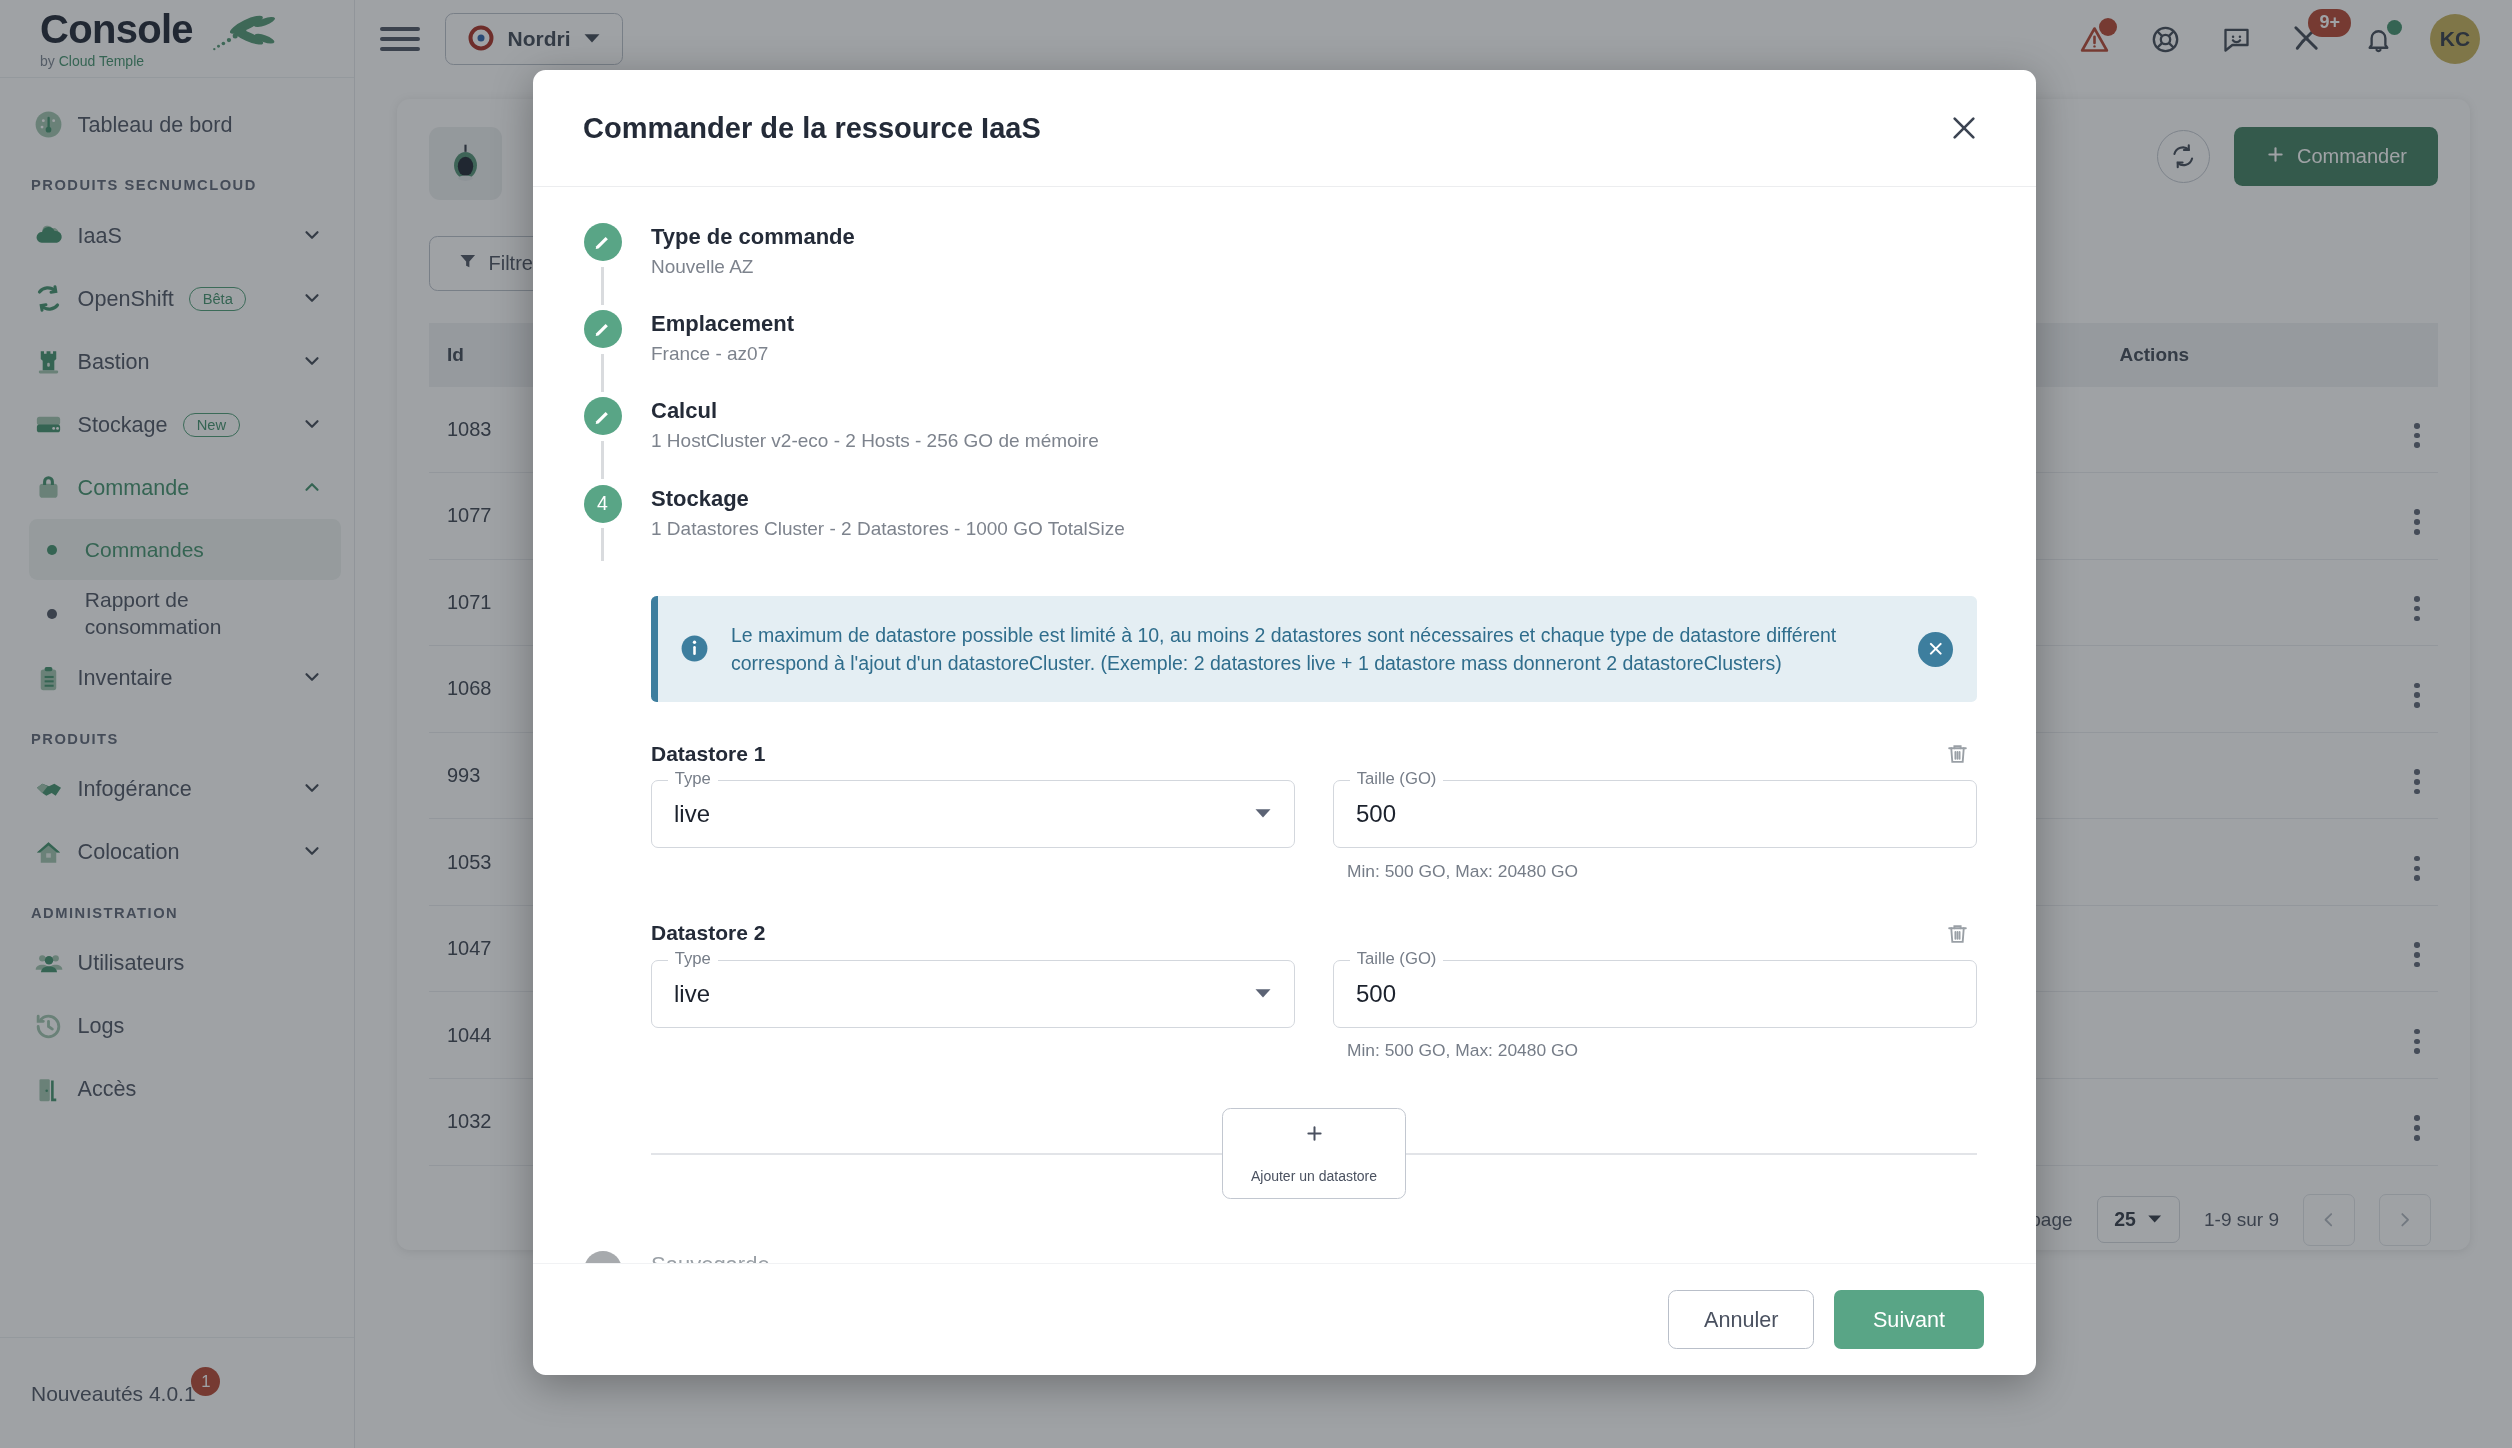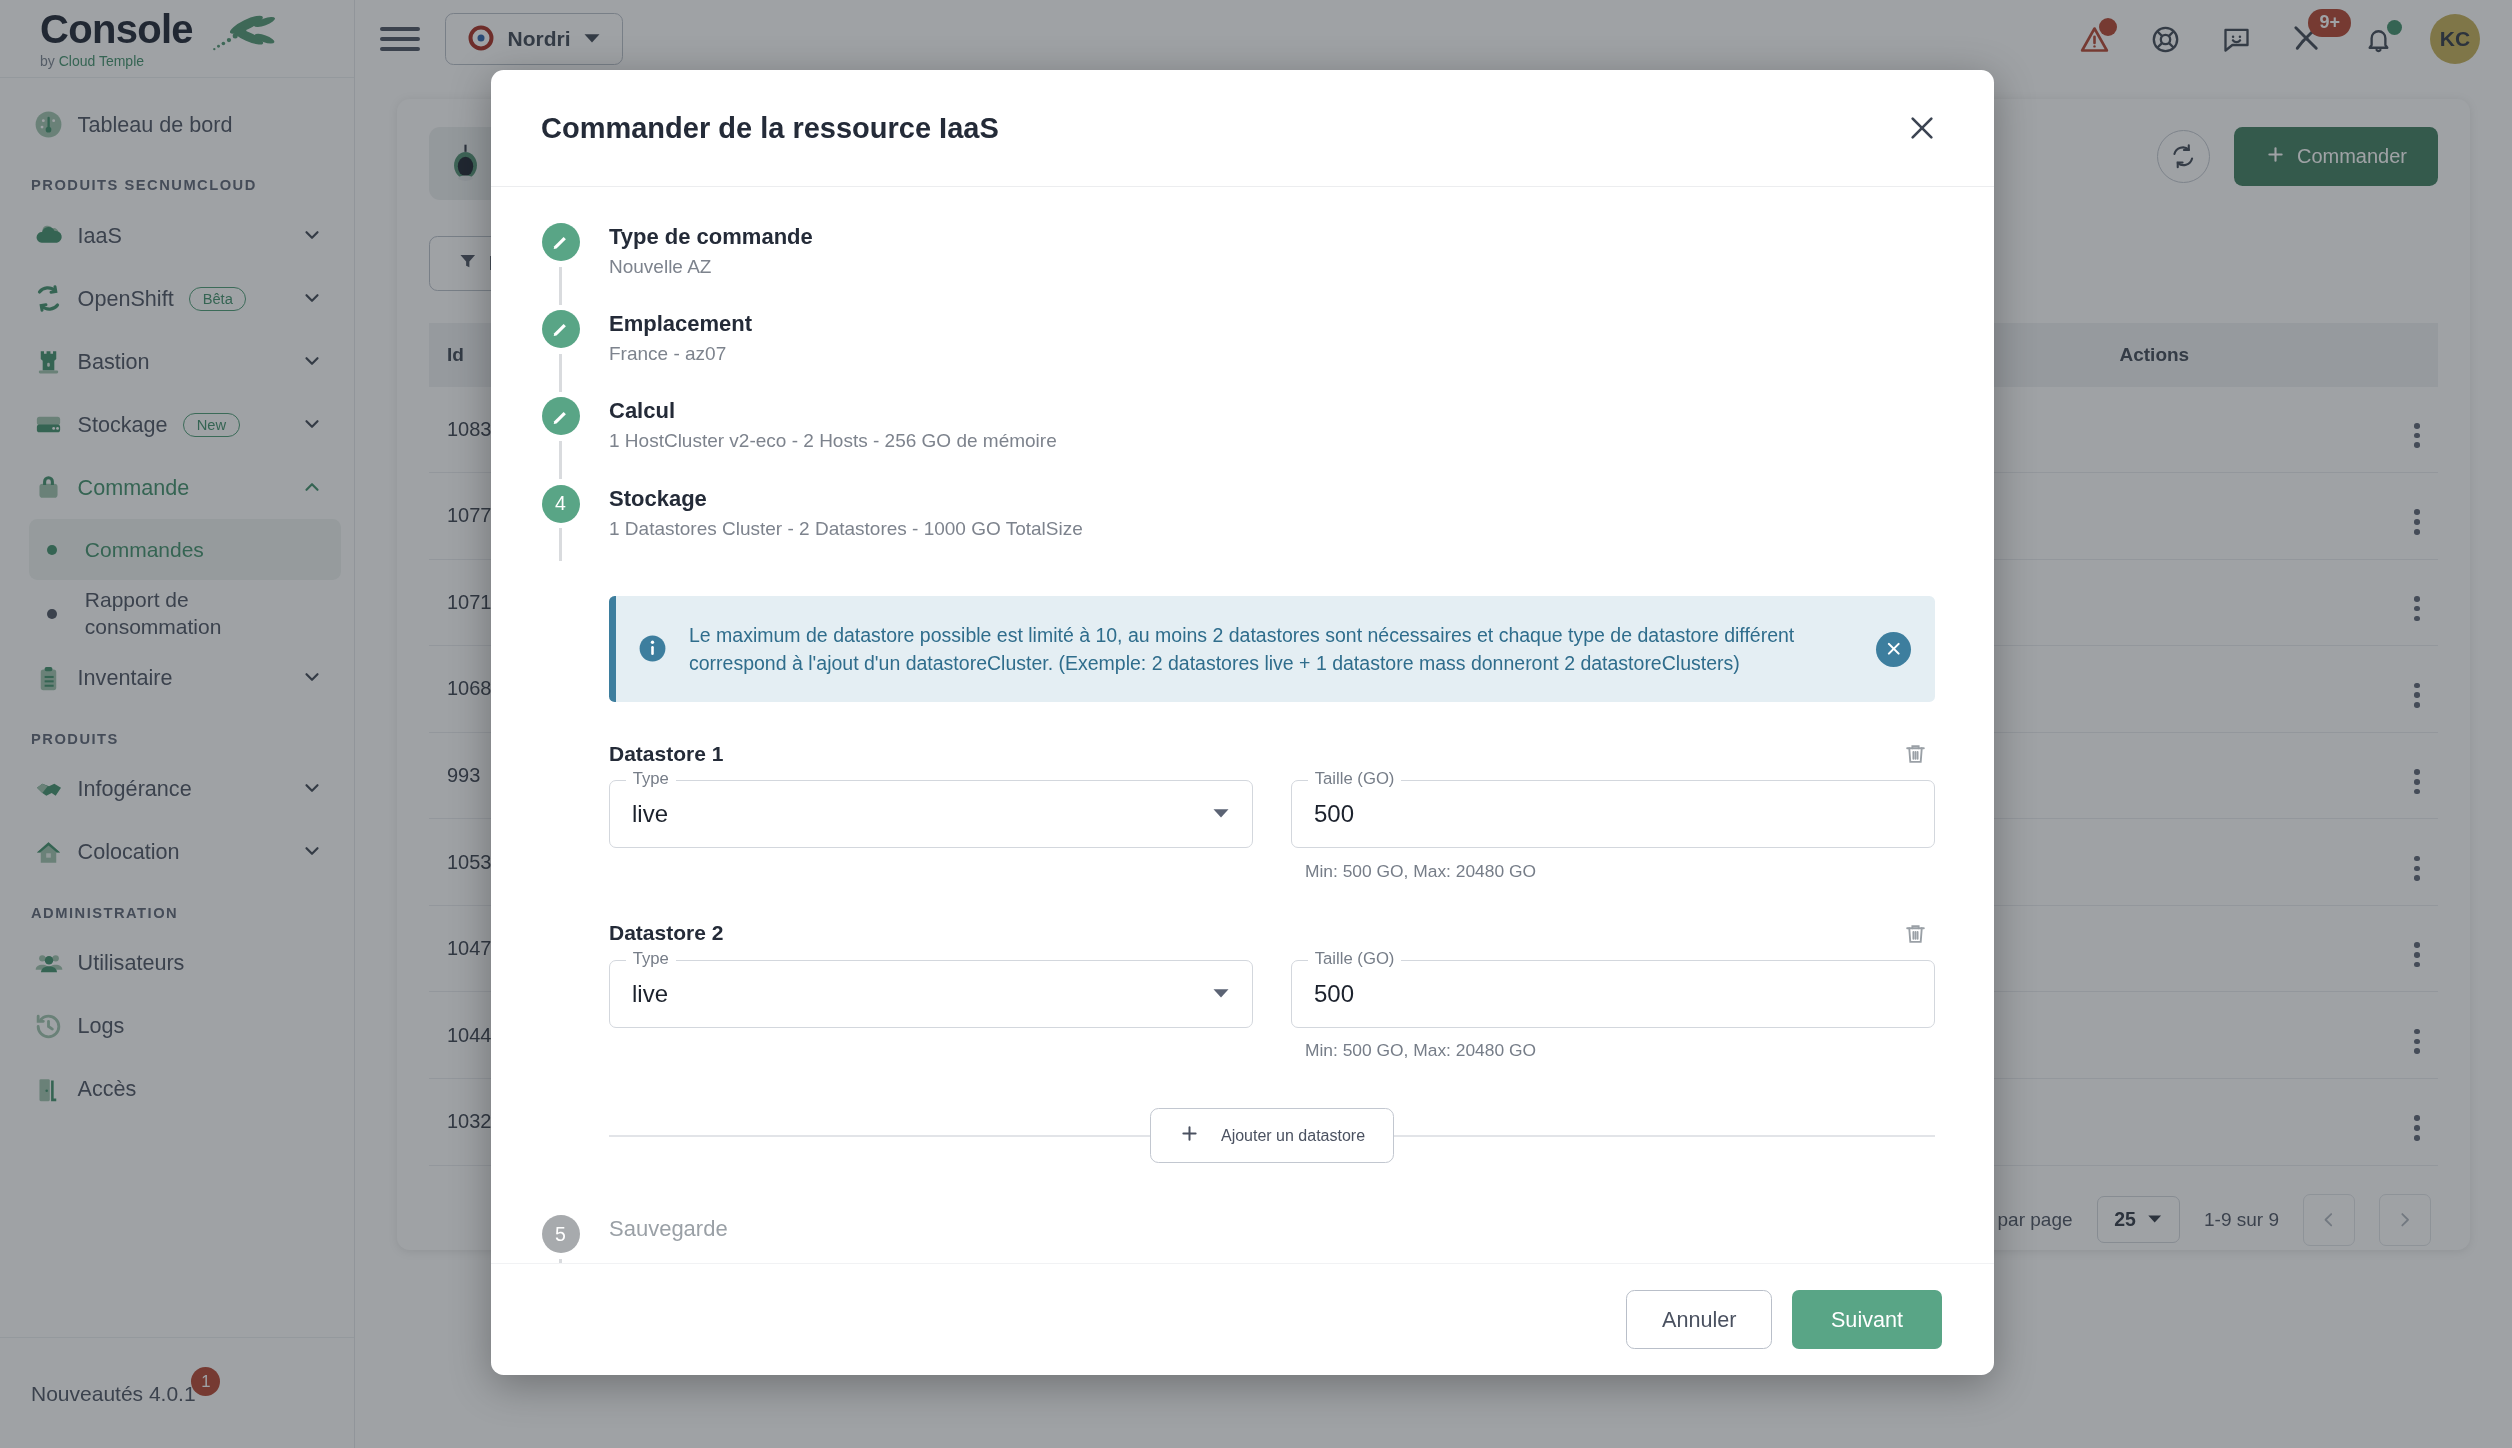--- a/index.html
+++ b/index.html
@@ -124,21 +124,21 @@
   .pager { display: flex; align-items: center; justify-content: flex-end; gap: 24px; margin-top: 28px; padding-right: 7px; }
   .pager .lbl { font-size: 19px; color: #4a5160; }
   .pager .sel { border: 1.4px solid #d3d7dd; border-radius: 7px; padding: 11px 16.7px; display: flex; align-items: center; gap: 11px; font-size: 19.5px; font-weight: 700; color: #2e3542; cursor: pointer; }
   .pager .arrow { border: 1.4px solid #e0e3e8; border-radius: 7px; width: 52px; height: 52px; display: flex; align-items: center; justify-content: center; cursor: pointer; }
 
   
   #scrim { position: absolute; inset: 0; background: rgba(43,48,56,.45); }
 
   
   .modal {
-    position: absolute; left: 491px; top: 70px; width: 1503px; height: 1305px;
+    position: absolute; left: 533px; top: 70px; width: 1503px; height: 1305px;
     background: #fff; border-radius: 12.6px; box-shadow: 0 9.8px 42px rgba(0,0,0,.3);
     display: flex; flex-direction: column; overflow: hidden;
   }
   .modal-head {
     height: 117px; flex: 0 0 117px; display: flex; align-items: center;
     padding: 0 50px; border-bottom: 0.7px solid #ecedef;
   }
   .modal-title { font-size: 29px; font-weight: 700; color: #242b38; }
   .modal-close { margin-left: auto; width: 45px; height: 45px; display: flex; align-items: center; justify-content: center; cursor: pointer; }
 
@@ -186,22 +186,22 @@
     font-size: 16.7px; color: #767d88;
   }
   .field-value { font-size: 24px; color: #1c222d; }
   .field-caret { margin-left: auto; }
   .field-hint { font-size: 17.4px; color: #767d88; margin-top: 12.6px; padding-left: 14px; }
 
   .add-row { display: flex; align-items: center; gap: 0; margin-top: 47px; width: 1326px; }
   .add-line { height: 1.4px; background: #e2e4e8; flex: 1 1 auto; }
   .btn-add {
     border: 1.4px solid #c2c7d0; background: #fff; border-radius: 8.4px; color: #4a5160;
-    font-size: 16px; padding: 14px 28px; display: inline-flex; align-items: center; gap: 21px; cursor: pointer;
-    font-family: inherit; white-space: nowrap;
+    font-size: 14px; padding: 14px 28px; display: inline-flex; align-items: center; gap: 21px; cursor: pointer;
+    font-family: inherit; white-space: nowrap; flex-direction: column;
   }
 
   .modal-foot {
     flex: 0 0 auto; height: 112px; display: flex; align-items: center;
     justify-content: flex-end; gap: 19.5px; padding: 0 52px; border-top: 0.7px solid #f1f2f4;
   }
   .btn-cancel {
     border: 1.4px solid #b9bfc9; background: #fff; color: #4a5160; border-radius: 8.4px;
     font-size: 21.6px; padding: 15.4px 35px; cursor: pointer; font-family: inherit;
   }

